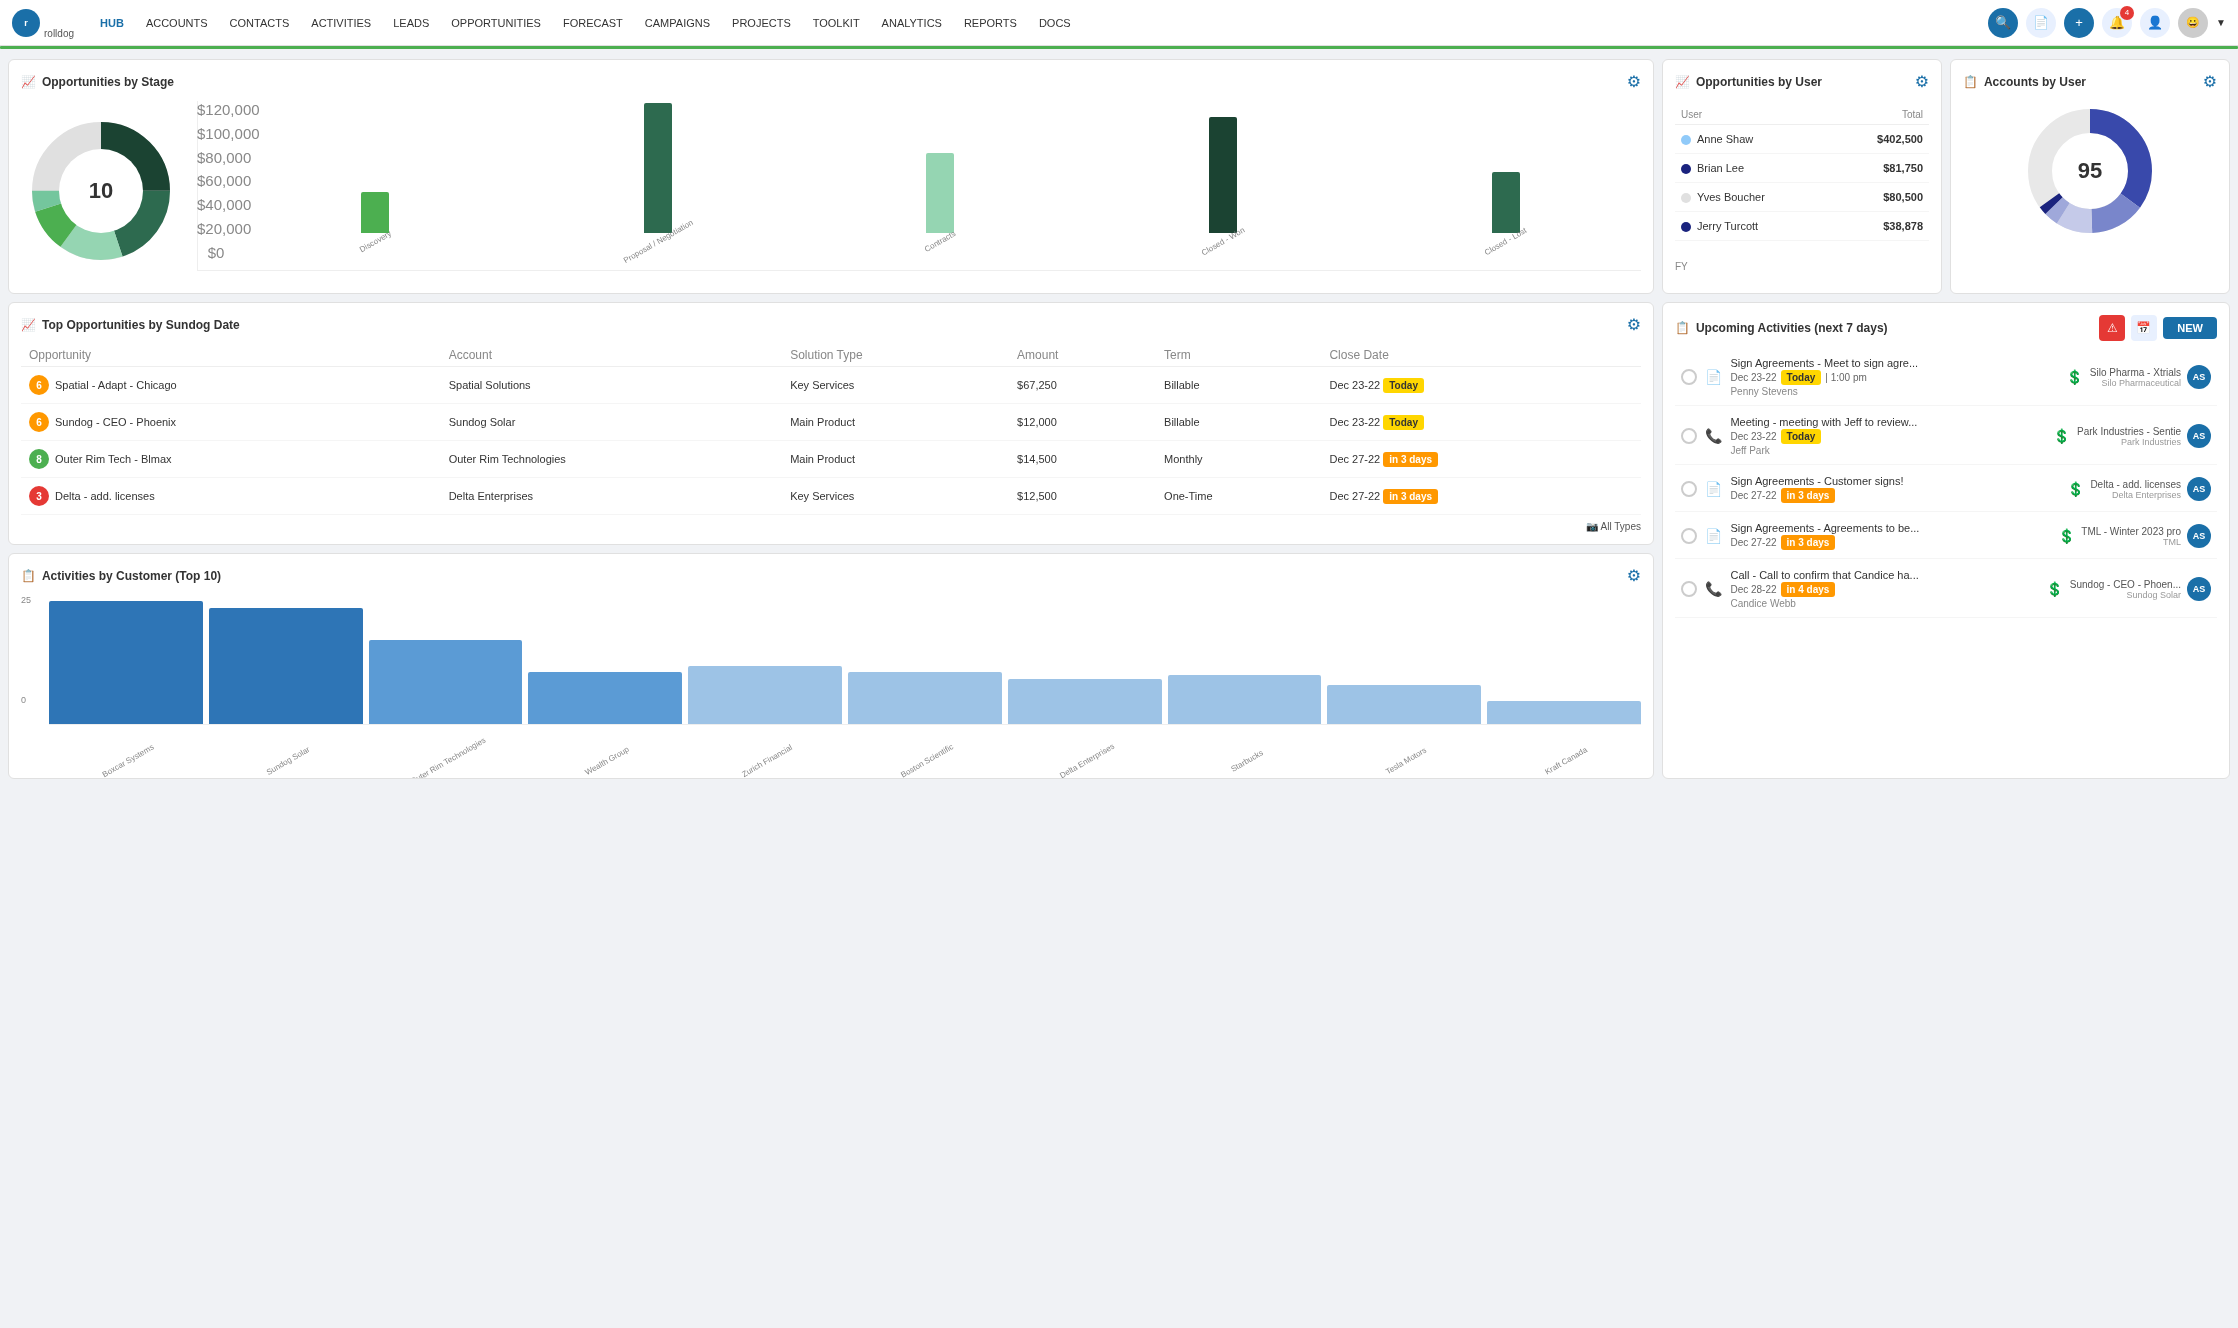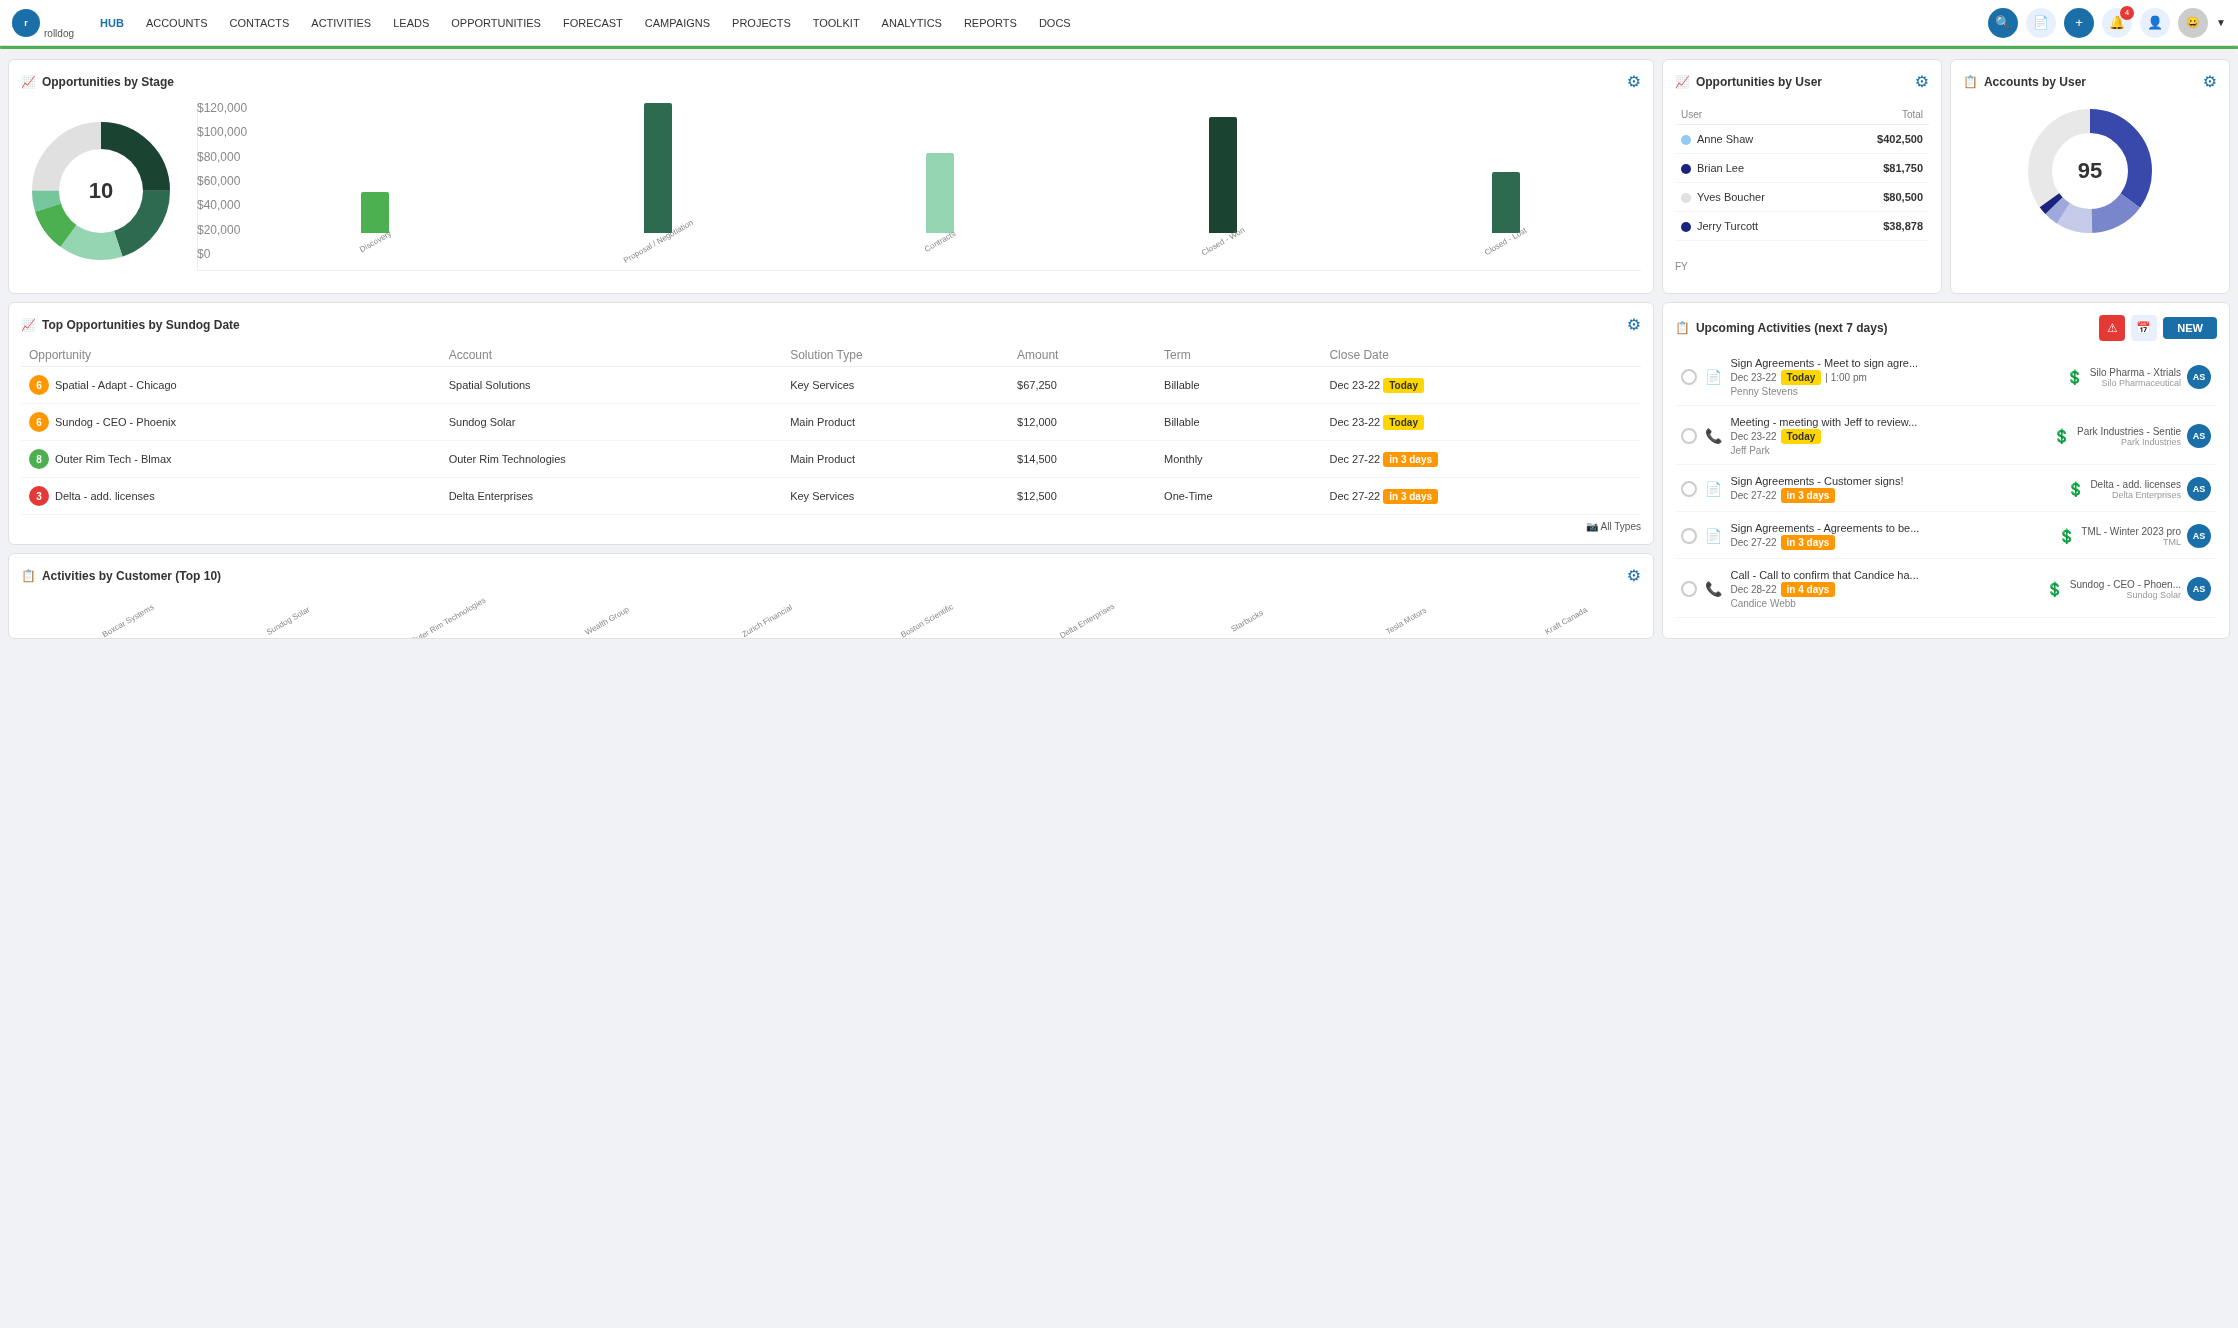--- a/index.html
+++ b/index.html
@@ -30,21 +30,21 @@
     .gear-icon { color: #1a6fa8; cursor: pointer; font-size: 16px; }
     
     
     .opp-stage-card { grid-column: 1; grid-row: 1; }
     .opp-stage-content { display: flex; align-items: center; gap: 16px; }
     .donut-container { position: relative; width: 160px; height: 160px; flex-shrink: 0; }
     .donut-label { position: absolute; top: 50%; left: 50%; transform: translate(-50%, -50%); font-size: 22px; font-weight: bold; color: #333; }
     
     .bar-chart-container { flex: 1; height: 180px; display: flex; flex-direction: column; }
     .y-axis { position: absolute; left: 0; top: 0; bottom: 20px; display: flex; flex-direction: column; justify-content: space-between; }
-    .y-label { font-size: 12px; color: #888; text-align: left; width: 38px; }
+    .y-label { font-size: 15px; color: #888; text-align: center; width: 38px; }
     .bar-group { display: flex; flex-direction: column; align-items: center; flex: 1; height: 100%; justify-content: flex-end; }
     .bar { width: 28px; border-radius: 2px 2px 0 0; }
     .bar-label { font-size: 8px; color: #888; margin-top: 4px; text-align: center; transform: rotate(-30deg); white-space: nowrap; }
     .chart-footer { display: flex; justify-content: flex-end; gap: 12px; align-items: center; margin-top: 6px; }
     .chart-footer-item { display: flex; align-items: center; gap: 4px; font-size: 10px; color: #555; cursor: pointer; }
     
     
     .opp-user-card { grid-column: 2; grid-row: 1; }
     .user-table { width: 100%; border-collapse: collapse; margin-top: 4px; }
     .user-table th { font-size: 10px; color: #888; font-weight: normal; padding: 4px 6px; border-bottom: 1px solid #eee; text-align: left; }
@@ -477,20 +477,38 @@
   </div>
 
   <div class="card act-customer-card">
     <div class="card-header">
       <div class="card-title">
         <span>📋</span>
         <span>Activities by Customer (Top 10)</span>
       </div>
       <span class="gear-icon">⚙</span>
     </div>
+    <div style="position:relative; height:130px; padding-left:28px;">
+      <div style="position:absolute; left:0; top:0; bottom:20px; display:flex; flex-direction:column; justify-content:space-between;">
+        <span style="font-size:9px;color:#888;">25</span>
+        <span style="font-size:9px;color:#888;">0</span>
+      </div>
+      <div style="display:flex; align-items:flex-end; height:100%; gap:6px; border-bottom:1px solid #eee;" id="customer-bars">
+      <div style="flex: 1 1 0%; height: 95%; background: rgb(46, 117, 182); border-radius: 2px 2px 0px 0px;"></div>
+          <div style="flex: 1 1 0%; height: 90%; background: rgb(46, 117, 182); border-radius: 2px 2px 0px 0px;"></div>
+          <div style="flex: 1 1 0%; height: 65%; background: rgb(91, 155, 213); border-radius: 2px 2px 0px 0px;"></div>
+          <div style="flex: 1 1 0%; height: 40%; background: rgb(91, 155, 213); border-radius: 2px 2px 0px 0px;"></div>
+          <div style="flex: 1 1 0%; height: 45%; background: rgb(157, 195, 230); border-radius: 2px 2px 0px 0px;"></div>
+          <div style="flex: 1 1 0%; height: 40%; background: rgb(157, 195, 230); border-radius: 2px 2px 0px 0px;"></div>
+          <div style="flex: 1 1 0%; height: 35%; background: rgb(157, 195, 230); border-radius: 2px 2px 0px 0px;"></div>
+          <div style="flex: 1 1 0%; height: 38%; background: rgb(157, 195, 230); border-radius: 2px 2px 0px 0px;"></div>
+          <div style="flex: 1 1 0%; height: 30%; background: rgb(157, 195, 230); border-radius: 2px 2px 0px 0px;"></div>
+          <div style="flex: 1 1 0%; height: 18%; background: rgb(157, 195, 230); border-radius: 2px 2px 0px 0px;"></div>
+        </div>
+    </div>
     <div style="display:flex; gap:6px; padding-left:28px; margin-top:28px;" id="customer-labels">
     <div style="flex: 1 1 0%; font-size: 8px; color: rgb(136, 136, 136); text-align: center; transform: rotate(-30deg); transform-origin: center top; white-space: nowrap; margin-top: 4px;">Boxcar Systems</div>
         <div style="flex: 1 1 0%; font-size: 8px; color: rgb(136, 136, 136); text-align: center; transform: rotate(-30deg); transform-origin: center top; white-space: nowrap; margin-top: 4px;">Sundog Solar</div>
         <div style="flex: 1 1 0%; font-size: 8px; color: rgb(136, 136, 136); text-align: center; transform: rotate(-30deg); transform-origin: center top; white-space: nowrap; margin-top: 4px;">Outer Rim Technologies</div>
         <div style="flex: 1 1 0%; font-size: 8px; color: rgb(136, 136, 136); text-align: center; transform: rotate(-30deg); transform-origin: center top; white-space: nowrap; margin-top: 4px;">Wealth Group</div>
         <div style="flex: 1 1 0%; font-size: 8px; color: rgb(136, 136, 136); text-align: center; transform: rotate(-30deg); transform-origin: center top; white-space: nowrap; margin-top: 4px;">Zurich Financial</div>
         <div style="flex: 1 1 0%; font-size: 8px; color: rgb(136, 136, 136); text-align: center; transform: rotate(-30deg); transform-origin: center top; white-space: nowrap; margin-top: 4px;">Boston Scientific</div>
         <div style="flex: 1 1 0%; font-size: 8px; color: rgb(136, 136, 136); text-align: center; transform: rotate(-30deg); transform-origin: center top; white-space: nowrap; margin-top: 4px;">Delta Enterprises</div>
         <div style="flex: 1 1 0%; font-size: 8px; color: rgb(136, 136, 136); text-align: center; transform: rotate(-30deg); transform-origin: center top; white-space: nowrap; margin-top: 4px;">Starbucks</div>
         <div style="flex: 1 1 0%; font-size: 8px; color: rgb(136, 136, 136); text-align: center; transform: rotate(-30deg); transform-origin: center top; white-space: nowrap; margin-top: 4px;">Tesla Motors</div>

